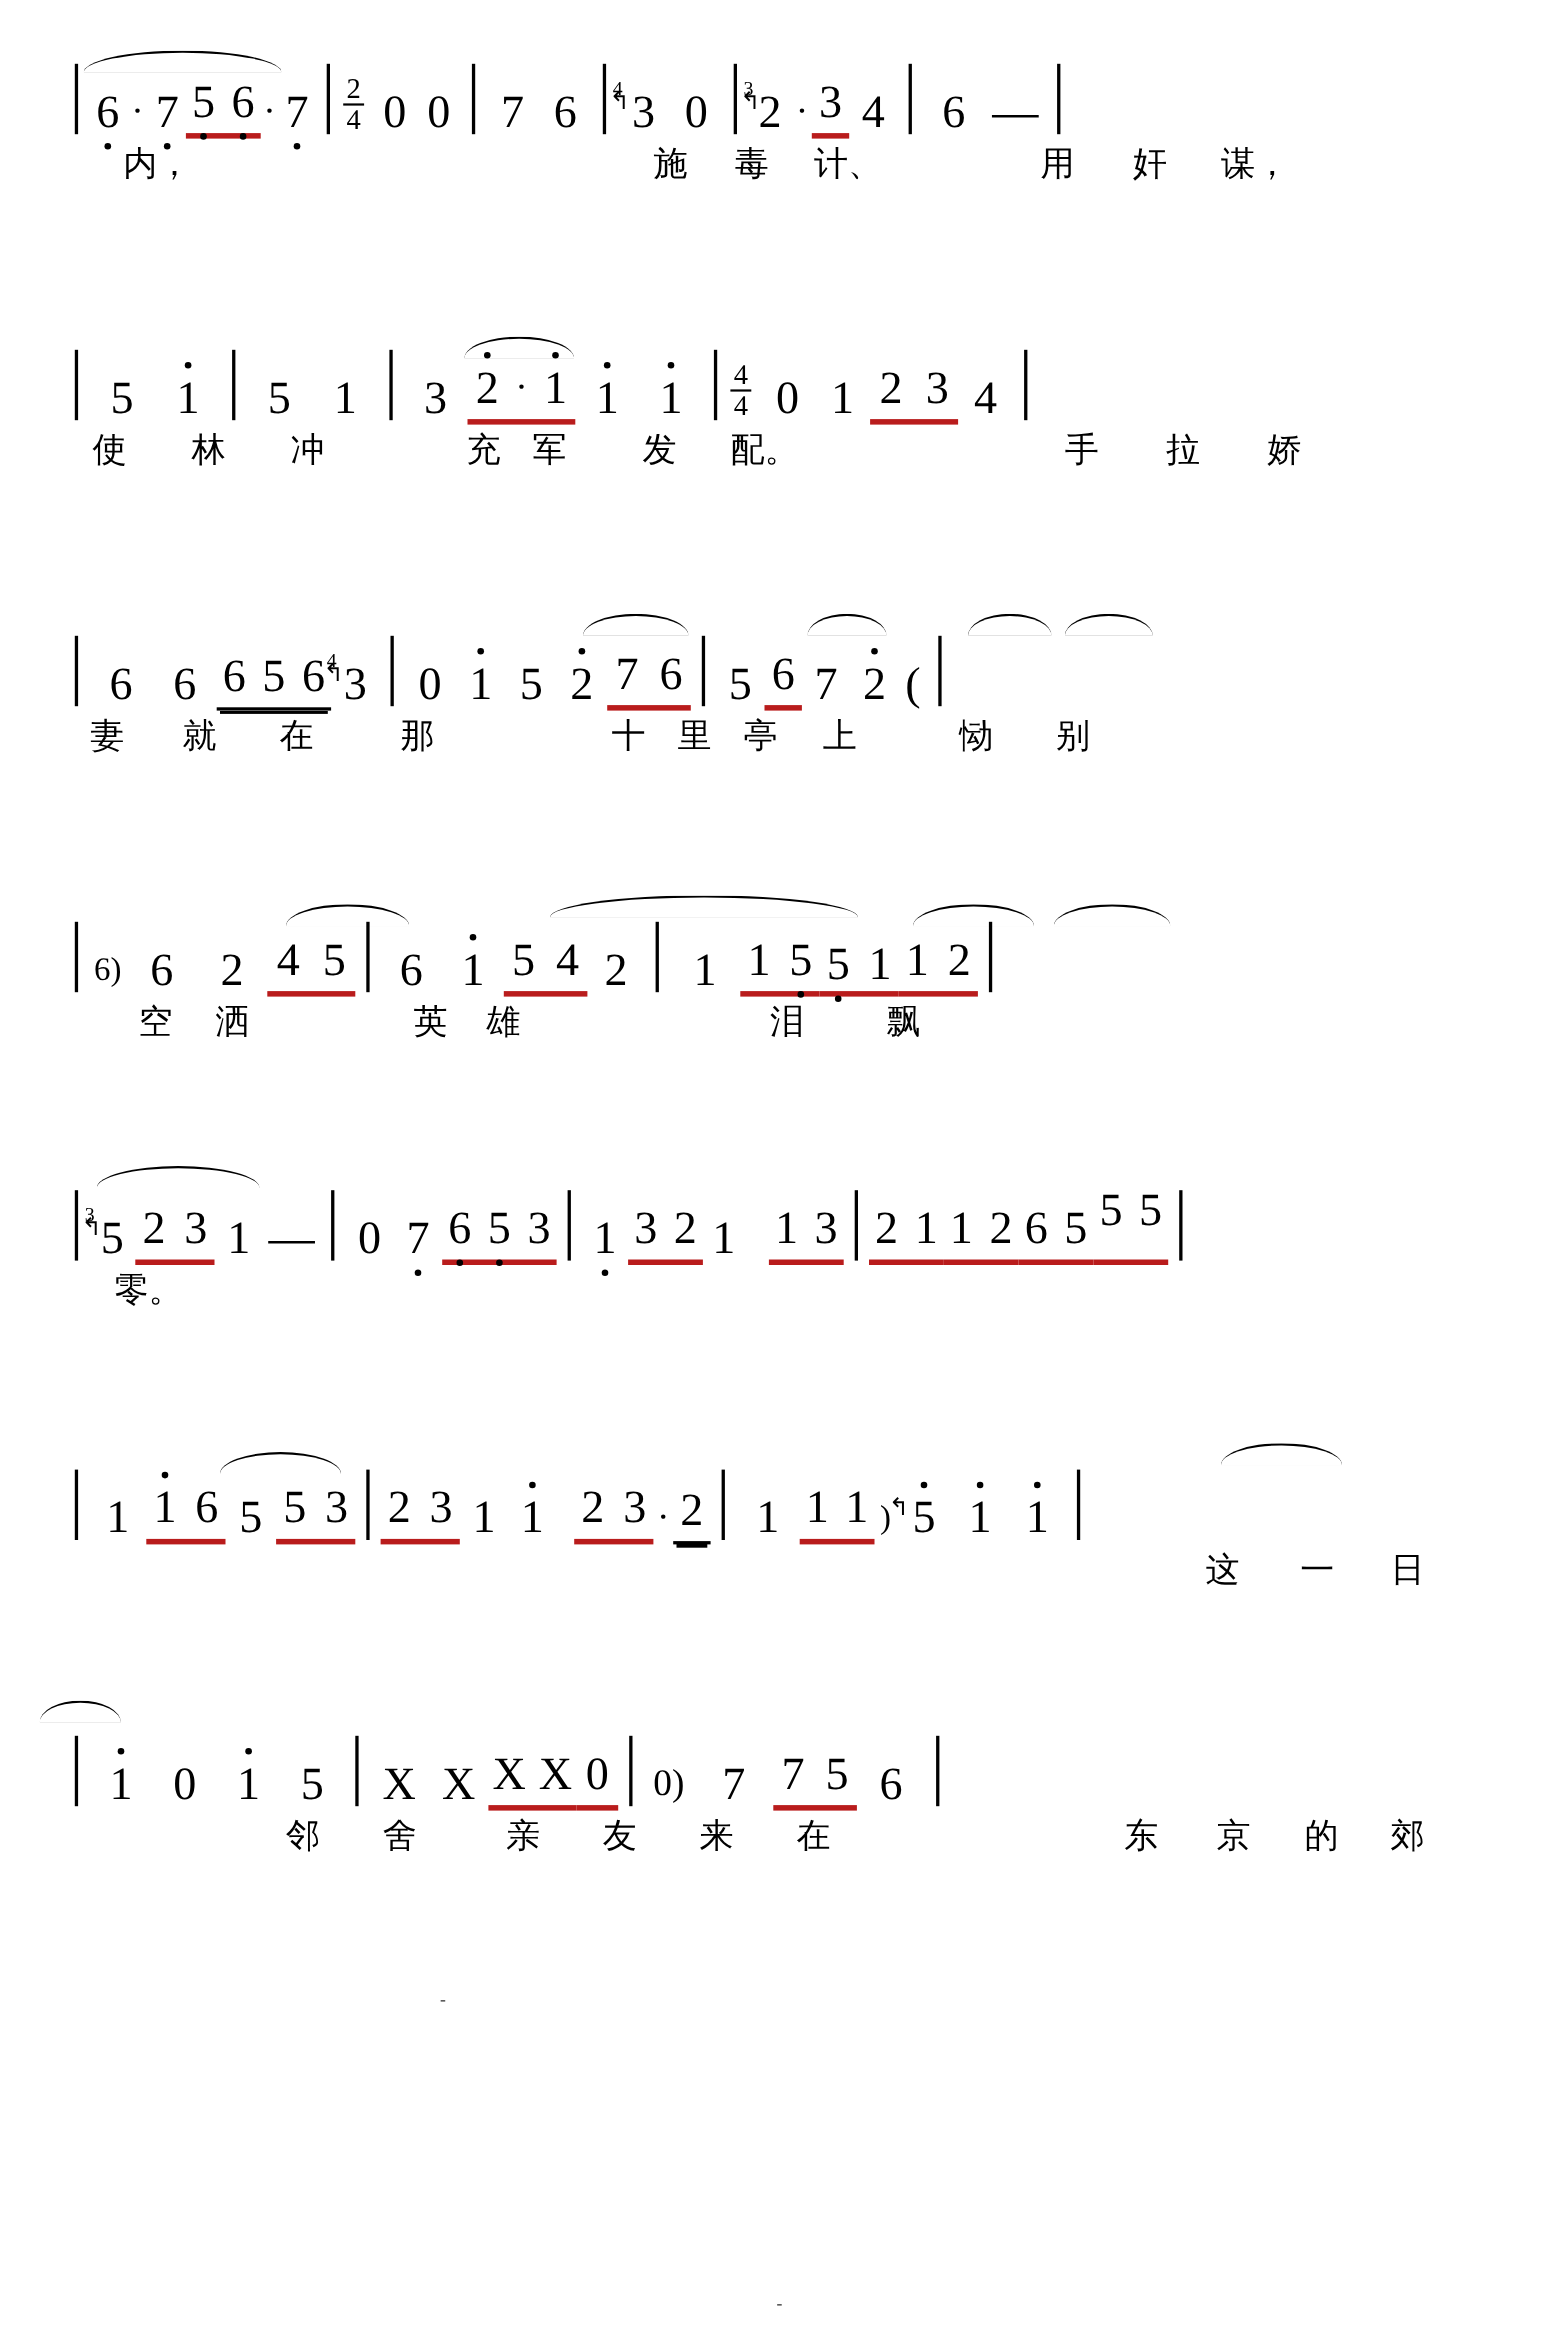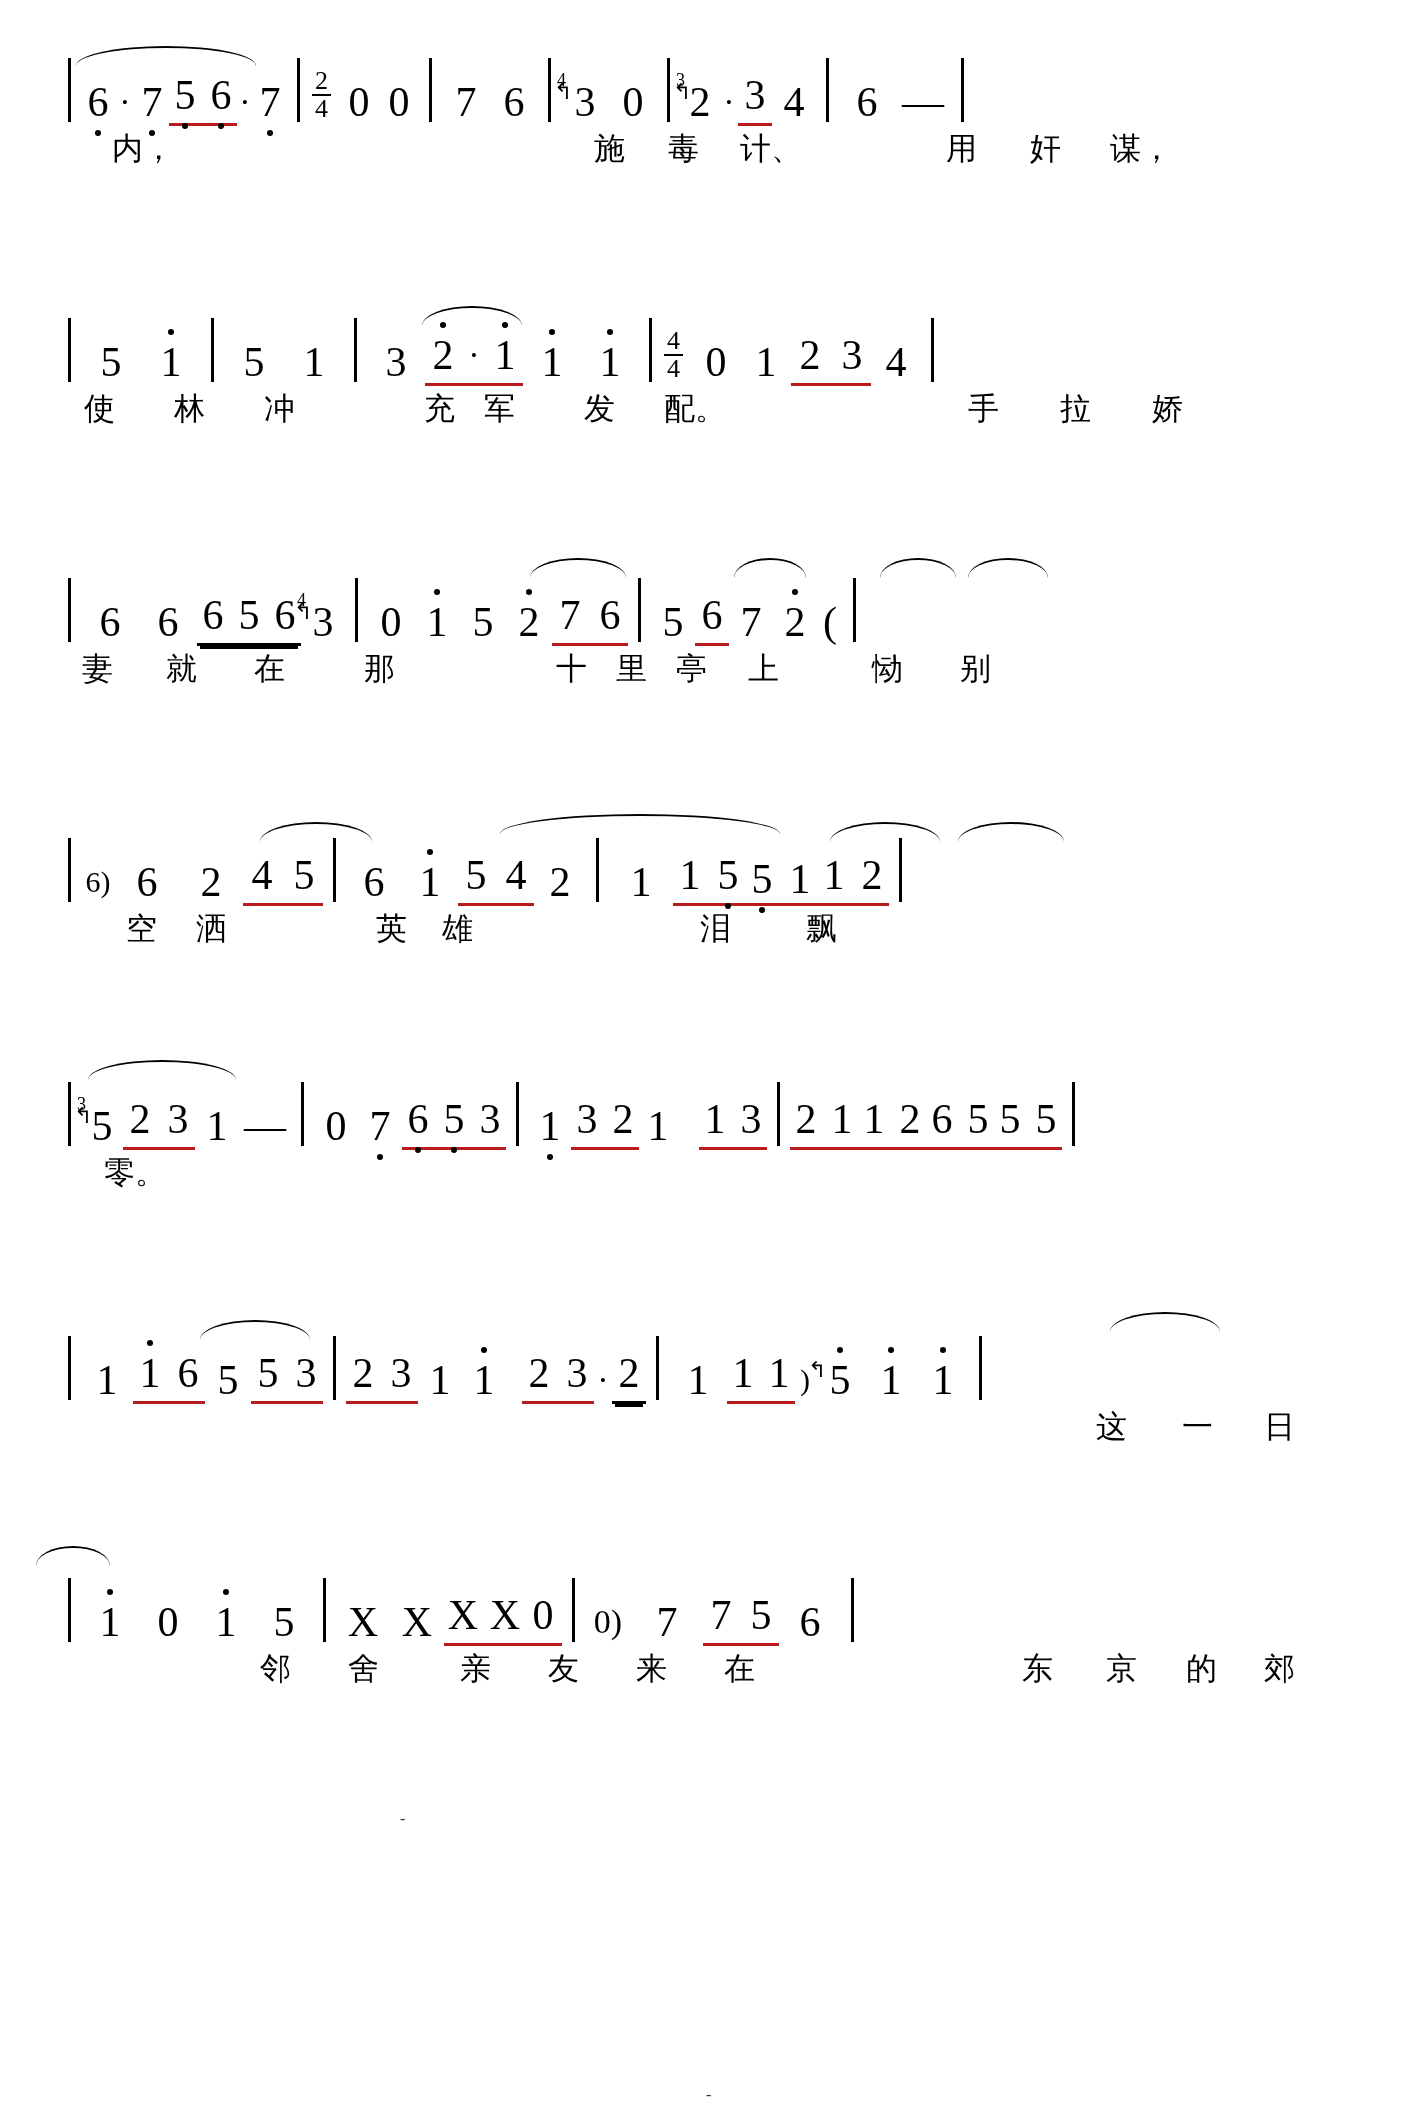--- a/index.html
+++ b/index.html
@@ -83,21 +83,21 @@
     bottom: -10px;
     width: 6px; height: 6px;
     background: #000;
     border-radius: 50%;
   }
   .beam {
     display: inline-block;
     position: relative;
     vertical-align: bottom;
   }
-  .beam.b1 { border-bottom: 3px solid #b91c1c; }
+  .beam.b1 { border-bottom: 5px solid #b91c1c; }
   .beam.b2 { border-bottom: 3px solid #000; box-shadow: 0 6px 0 -3px #000; }
   
   .slur {
     position: absolute;
     border-top: 2.5px solid #000;
     border-radius: 50% / 100% 100% 0 0;
     height: 18px;
     border-left: none; border-right: none; border-bottom: none;
   }
   
@@ -363,21 +363,21 @@
         <span class="note" style="width:32px;">1</span>
       </span>
       <span class="beam b1" style="padding-bottom:4px;">
         <span class="note" style="width:32px;">1</span>
         <span class="note" style="width:32px;">2</span>
       </span>
       <span class="beam b1" style="padding-bottom:4px;">
         <span class="note" style="width:32px;">6</span>
         <span class="note" style="width:32px;">5</span>
       </span>
-      <span class="beam b1" style="padding-bottom:4px;">
+      <span class="beam b1" style="padding-bottom:20px;">
         <span class="note" style="width:32px;">5</span>
         <span class="note" style="width:32px;">5</span>
       </span>
       <span class="barline"></span>
       <span class="slur" style="left:88px; top:-4px; width:148px;"></span>
     </div>
     <div class="lyric-row">
       <span class="lyric" style="left:104px;">零。</span>
     </div>
   </div>

